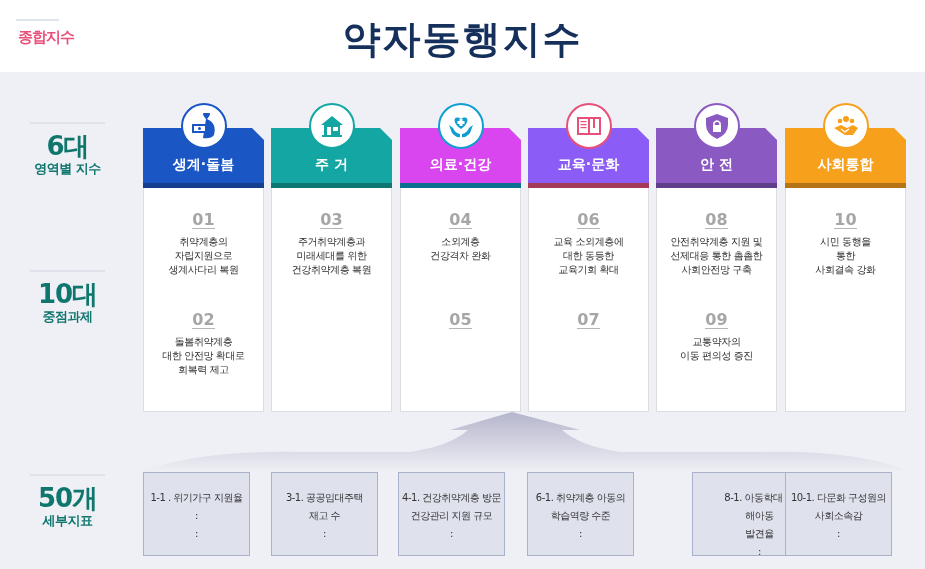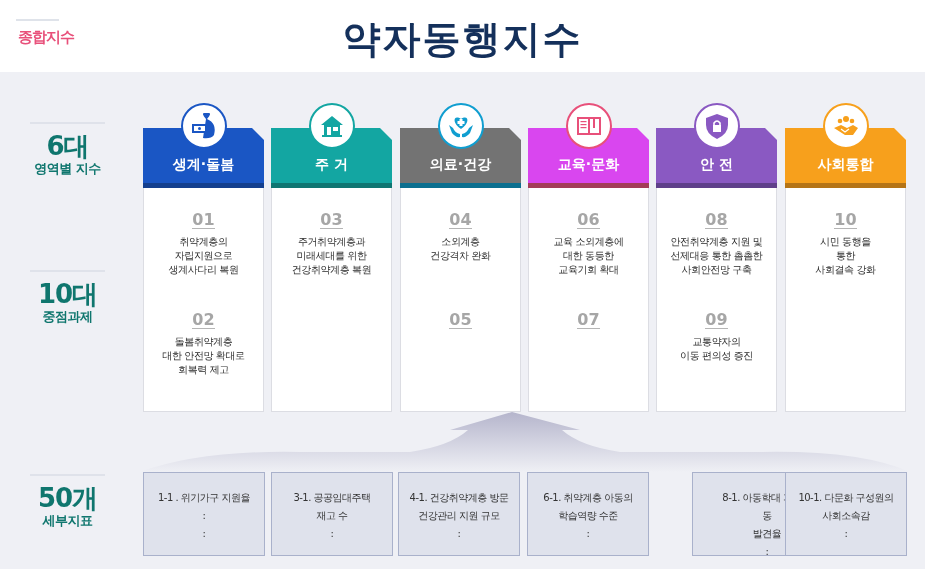--- a/index.html
+++ b/index.html
@@ -54,21 +54,21 @@
   .task { height: 100px; }
   .task .num {
     font-size: 16px; font-weight: bold; color: #a6a6a6; display: inline-block;
     border-bottom: 1px solid #b5b5b5; line-height: 17px; margin-bottom: 6px;
   }
   .task .txt {
     font-size: 10px; color: #2b2b2b; line-height: 14px; white-space: pre-line; letter-spacing: -0.4px;
   }
   .arrow-wrap { position: absolute; left: 0; top: 412px; width: 925px; height: 60px; }
   .ind {
-    position: absolute; top: 472px; width: 122px; height: 84px;
+    position: absolute; top: 472px; width: 107px; height: 84px;
     background: #dfe2ec; border: 1px solid #a9b1cb;
     text-align: center; padding-top: 16px;
     font-size: 10px; color: #333; line-height: 18px; white-space: pre-line; letter-spacing: -0.5px;
   }
 </style>
 </head>
 <body>
 
 <div class="topbar">
   <div class="badge-line"></div>
@@ -143,21 +143,21 @@
 <div class="col" style="left:400px;">
   <div class="icon-circle" style="border-color:#109ed0;">
     <svg width="30" height="30" viewBox="0 0 30 30">
         <path d="M15 18 C5 11 8 3 15 8 C22 3 25 11 15 18 Z" fill="#109ed0"></path>
         <rect x="13.5" y="8" width="3" height="7" fill="#fff"></rect>
         <rect x="11.5" y="10" width="7" height="3" fill="#fff"></rect>
         <path d="M3 14 L6 22 Q10 27 14 26 L14 23 Q9 22 7 17 Z" fill="#109ed0"></path>
         <path d="M27 14 L24 22 Q20 27 16 26 L16 23 Q21 22 23 17 Z" fill="#109ed0"></path>
       </svg>
   </div>
-  <div class="head" style="background:#737373;"><span>의료·건강</span></div>
+  <div class="head" style="background:#d946ef;"><span>의료·건강</span></div>
   <div class="strip" style="background:#0c6f8f;"></div>
   <div class="body">
     <div class="task">
       <div class="num">04</div>
       <div class="txt">소외계층
 건강격차 완화</div>
     </div>
     <div class="task">
       <div class="num">05</div>
     </div>
@@ -169,21 +169,21 @@
     <svg width="30" height="30" viewBox="0 0 30 30">
         <rect x="3" y="6" width="24" height="18" fill="#e8507a"></rect>
         <rect x="5" y="8" width="9" height="14" fill="#fff"></rect>
         <rect x="16" y="8" width="9" height="14" fill="#fff"></rect>
         <rect x="6.5" y="10" width="6" height="1.2" fill="#e8507a"></rect>
         <rect x="6.5" y="13" width="6" height="1.2" fill="#e8507a"></rect>
         <rect x="6.5" y="16" width="6" height="1.2" fill="#e8507a"></rect>
         <rect x="19" y="8" width="2" height="9" fill="#e8507a"></rect>
       </svg>
   </div>
-  <div class="head" style="background:#d946ef;"><span>교육·문화</span></div>
+  <div class="head" style="background:#8b5cf6;"><span>교육·문화</span></div>
   <div class="strip" style="background:#a33b58;"></div>
   <div class="body">
     <div class="task">
       <div class="num">06</div>
       <div class="txt">교육 소외계층에
 대한 동등한
 교육기회 확대</div>
     </div>
     <div class="task">
       <div class="num">07</div>

